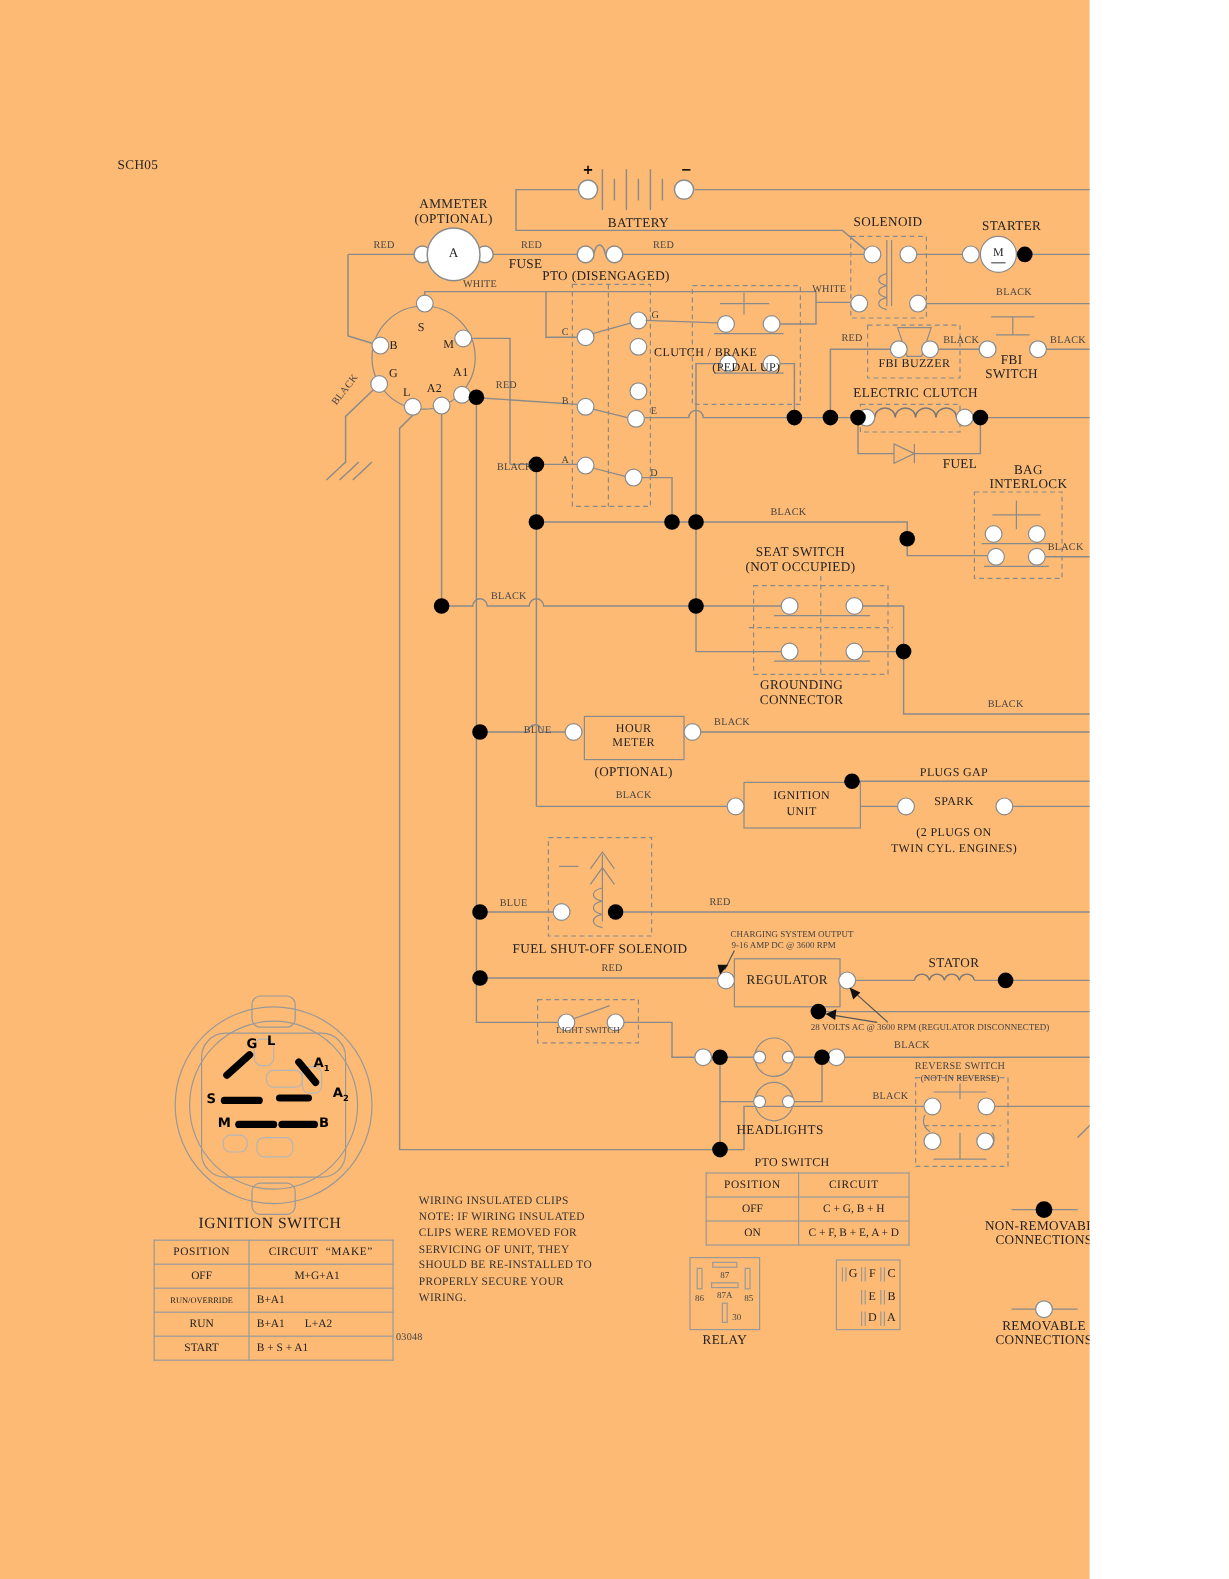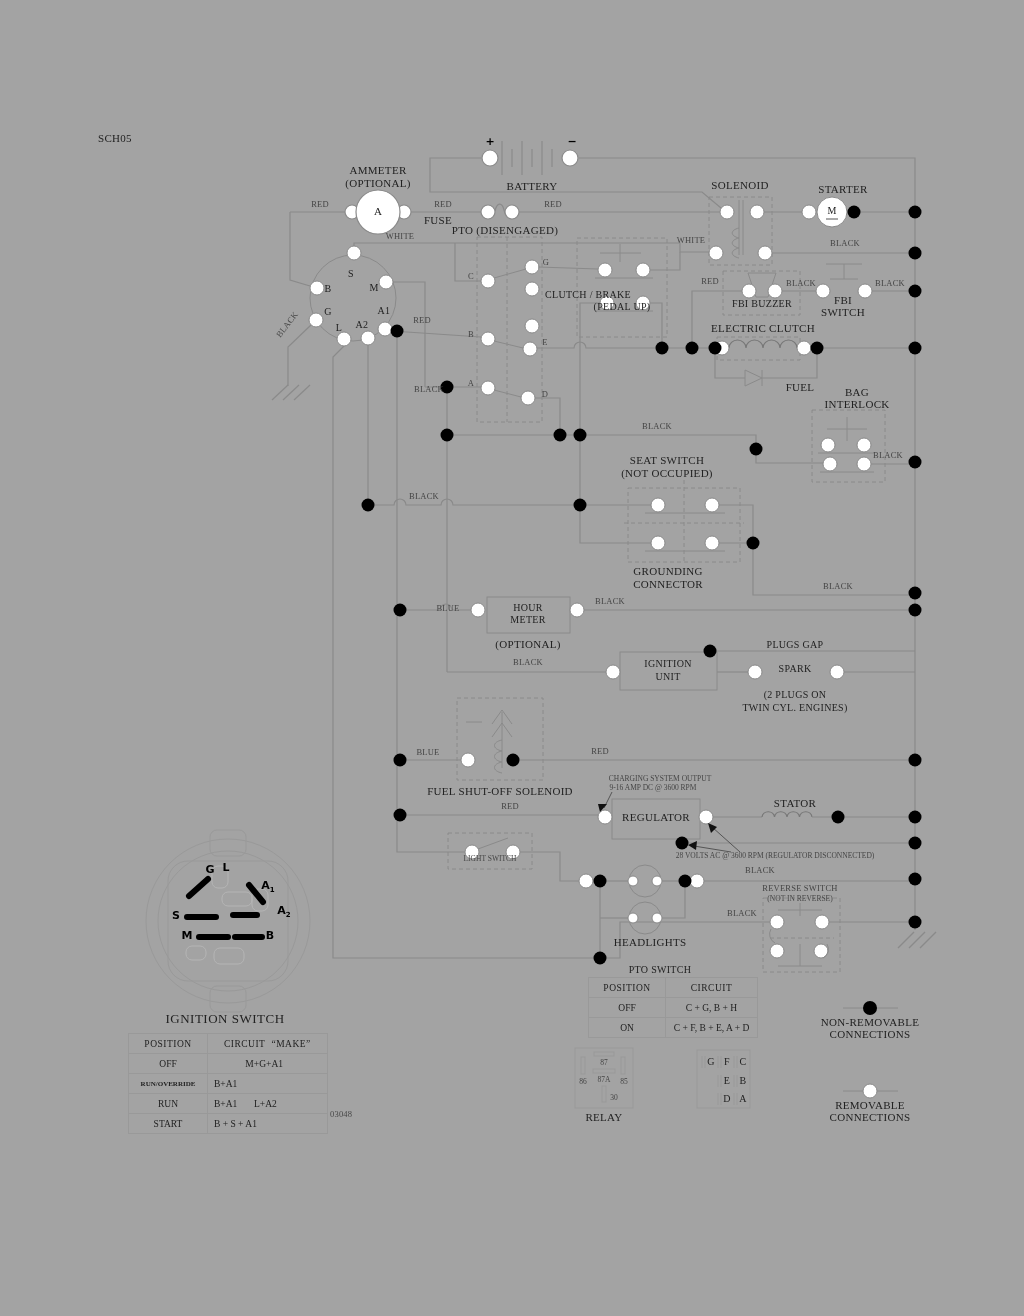--- a/index.html
+++ b/index.html
@@ -1,33 +1,33 @@
 <!DOCTYPE html>
 <html><head>
 <meta charset="utf-8">
 <style>
   html,body{margin:0;padding:0;background:#fff;}
-  .stage{position:relative;width:1024px;height:1316px;background:#a3a3a3;overflow:hidden;
+  .stage{position:relative;width:908px;height:1316px;background:#fdba74;overflow:hidden;
          font-family:"Liberation Serif",serif;}
   svg{position:absolute;left:0;top:0;}
   .lbl{position:absolute;transform:translateX(-50%);font:11px "Liberation Serif",serif;
        color:#222;letter-spacing:.3px;white-space:nowrap;line-height:1;}
   .b10{font-size:10px;}
   .sm{font-size:8.5px;color:#454545;letter-spacing:.2px;}
   .tiny{font-size:7.5px;color:#454545;letter-spacing:0;}
   .left{transform:none;}
   .rot{transform:rotate(-52deg);transform-origin:left center;}
   .pin{position:absolute;transform:translateX(-50%);font:bold 11px "DejaVu Sans",sans-serif;
        color:#000;white-space:nowrap;line-height:1;}
   .pin sub{font-size:7px;}
   .big{font-size:13px;letter-spacing:.5px;}
   .tbl{position:absolute;border-collapse:collapse;font:9.5px "Liberation Serif",serif;color:#222;}
   .tbl td{border:1px solid #999;text-align:center;padding:1px 4px;height:17px;}
   .tbl .hh{letter-spacing:.5px;}
-  .tbl .ovr{font-size:7px;font-weight:bold;}
+  .tbl .ovr{font-size:7px;}
   .mk{display:inline-block;min-width:40px;}
   .note{position:absolute;font:9.5px "Liberation Serif",serif;color:#333;letter-spacing:.3px;
         line-height:13.5px;white-space:nowrap;}
 </style>
 </head>
 <body>
 
 <div class="stage">
 
 <svg width="1024" height="1316" viewBox="0 0 1024 1316">
@@ -517,20 +517,29 @@
     <td style="text-align:left;padding-left:6px"><span class="mk">B+A1</span><span class="mk">L+A2</span></td>
   </tr>
   <tr>
     <td>START</td>
     <td style="text-align:left;padding-left:6px"><span class="mk">B + S + A1</span><span class="mk"></span></td>
   </tr>
 </tbody>
     </table>
 <span class="lbl sm left" style="left:330px;top:1110px">03048</span>
 
+<div class="note" style="left:349px;top:995px">
+  <div>WIRING INSULATED CLIPS</div>
+  <div>NOTE:  IF WIRING INSULATED</div>
+  <div>CLIPS WERE REMOVED FOR</div>
+  <div>SERVICING OF UNIT, THEY</div>
+  <div>SHOULD BE RE-INSTALLED TO</div>
+  <div>PROPERLY SECURE YOUR</div>
+  <div>WIRING.</div>
+</div>
 
 <span class="lbl b10" style="left:660px;top:965px">PTO SWITCH</span>
 <table class="tbl" style="left:588px;top:977px;width:170px">
   <tbody>
         <tr>
     <td class="hh" style="width:68px">POSITION</td>
     <td class="hh">CIRCUIT</td>
   </tr>
   <tr>
     <td>OFF</td>

